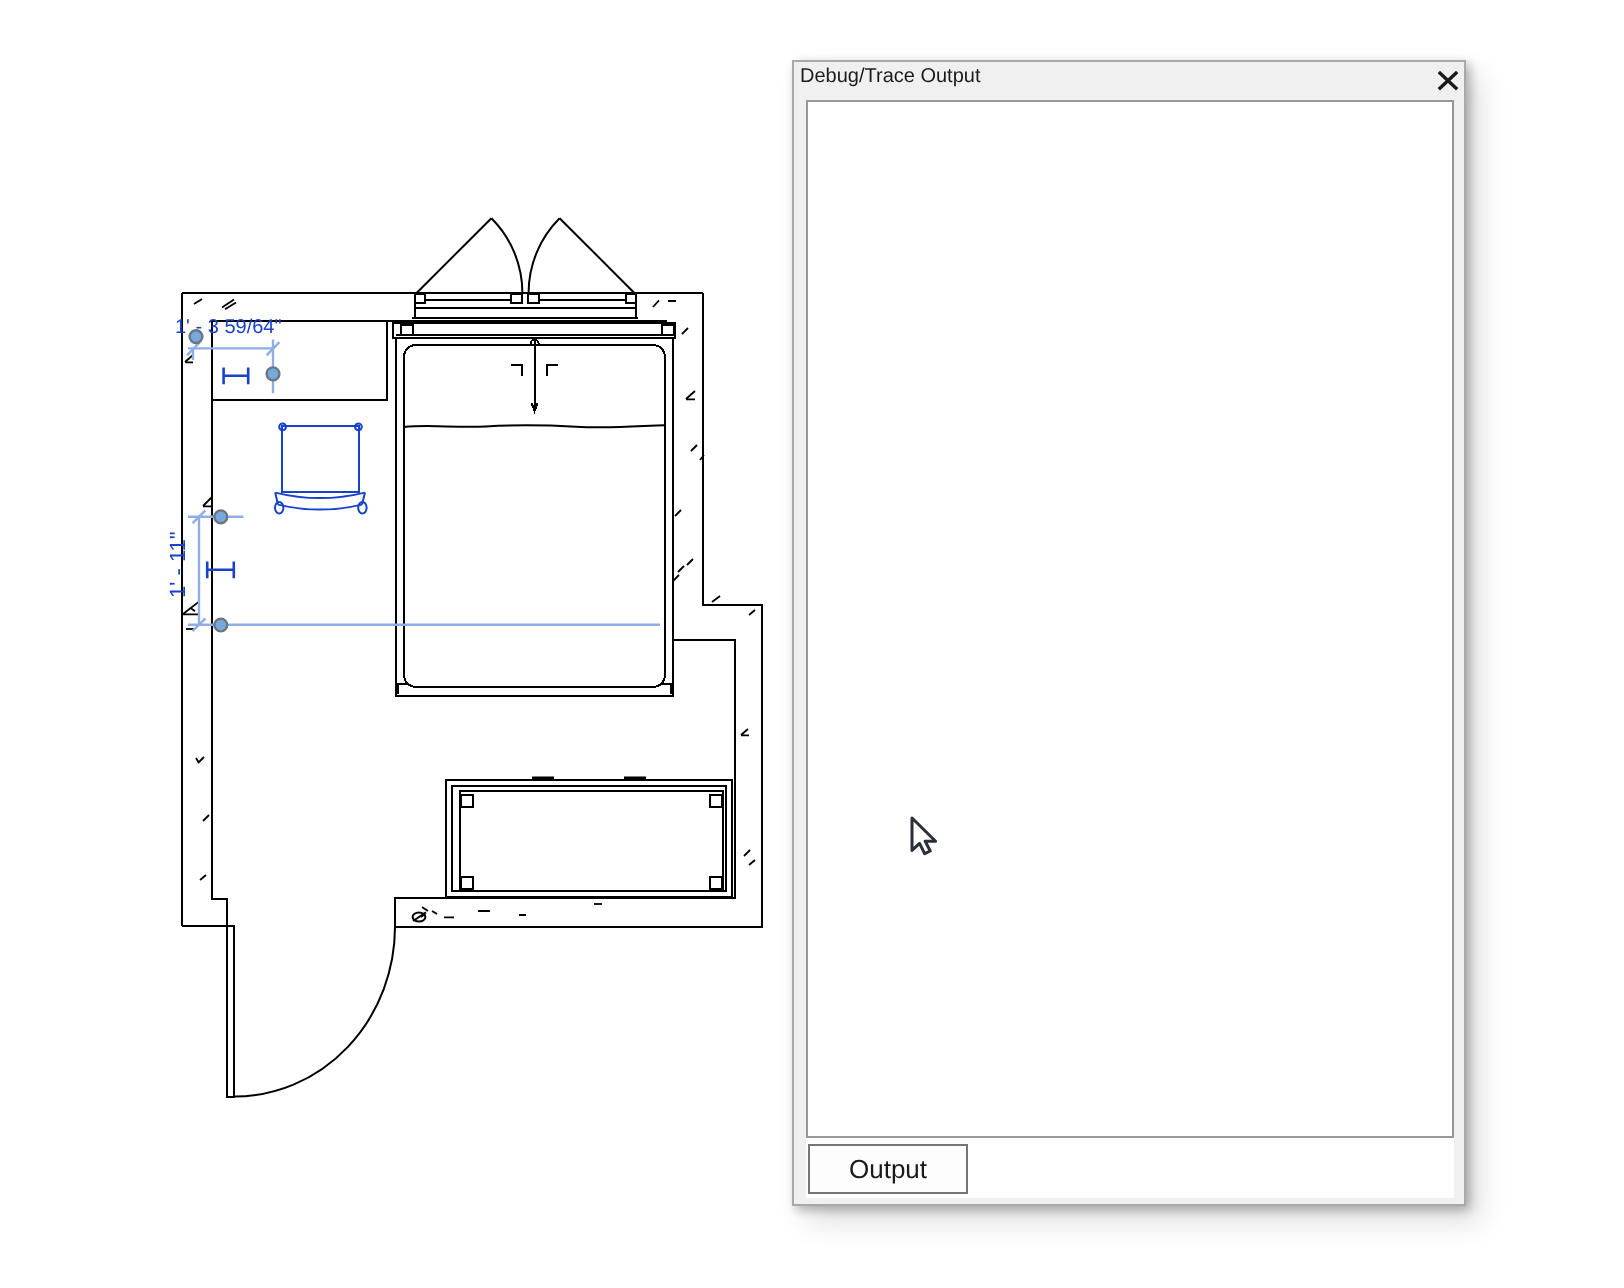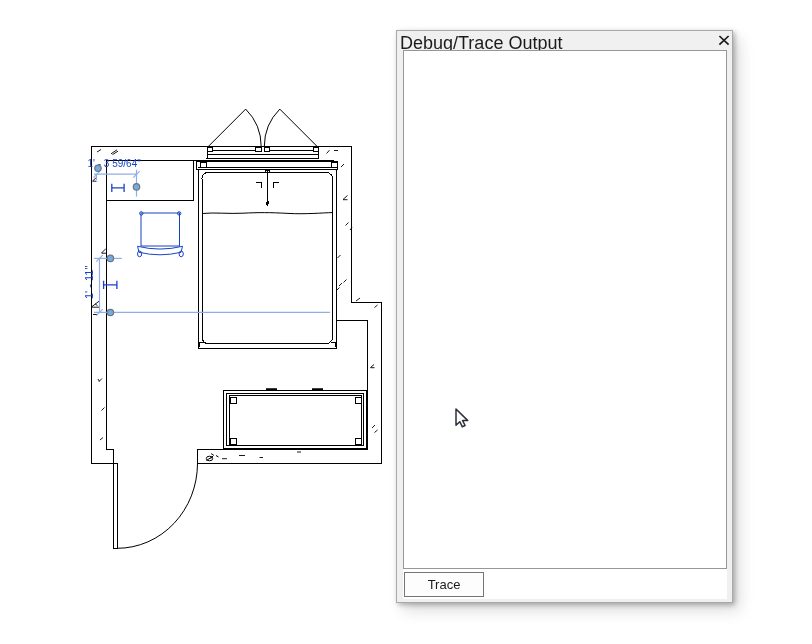--- a/index.html
+++ b/index.html
@@ -1,21 +1,21 @@
 <!DOCTYPE html>
 <html><head>
 <meta charset="utf-8">
 <style>
 html,body{margin:0;padding:0;width:812px;height:644px;background:#ffffff;
 font-family:"Liberation Sans",sans-serif;overflow:hidden}
 #plan{position:absolute;left:0;top:0}
 #panel{position:absolute;left:396px;top:30px;width:335px;height:571px;
 background:#f0f0f0;border:1px solid #a9a9a9;
 box-shadow:2px 2px 5px rgba(0,0,0,0.28),7px 8px 14px rgba(0,0,0,0.13)}
-#ptitle{position:absolute;left:3px;top:1.5px;font-size:18px;color:#1b1b1b}
+#ptitle{position:absolute;left:3px;top:1.5px;font-size:10px;color:#1b1b1b}
 #pclose{position:absolute;right:2px;top:4px}
 #pcontent{position:absolute;left:6px;top:19px;width:322px;height:517px;
 background:#ffffff;border:1px solid #94979c}
 #pbtnrow{position:absolute;left:6px;top:538px;width:324px;height:30px;background:#ffffff}
 #pbtn{position:absolute;left:1px;top:3px;width:78px;height:23px;background:#fdfdfd;
 border:1px solid #757575;font-size:13px;color:#1a1a1a;text-align:center;line-height:23px}
 #cursor{position:absolute;left:455px;top:408px}
 </style>
 </head>
 <body>
@@ -147,18 +147,18 @@
  <circle cx="110.4" cy="312.5" r="3.2"></circle>
 </g>
 </svg>
 <div id="panel">
  <div id="ptitle">Debug/Trace Output</div>
  <svg id="pclose" width="12" height="11" viewBox="0 0 12 11">
   <path d="M1.4,1 L10.6,9.6 M10.6,1 L1.4,9.6" stroke="#1a1a1a" stroke-width="1.7" fill="none"></path>
  </svg>
  <div id="pcontent"></div>
  <div id="pbtnrow">
-      <div id="pbtn">Trace</div>
+      <div id="pbtn">Output</div>
     </div>
 </div>
 <svg id="cursor" width="16" height="22" viewBox="0 0 16 22">
  <path d="M1,1 V17.2 L4.8,13.7 L7.3,18.8 L10.1,17.5 L7.6,12.6 L12.8,12.6 Z" fill="#ffffff" stroke="#2b2f3a" stroke-width="1.5" stroke-linejoin="round"></path>
 </svg>
 
 </body></html>

